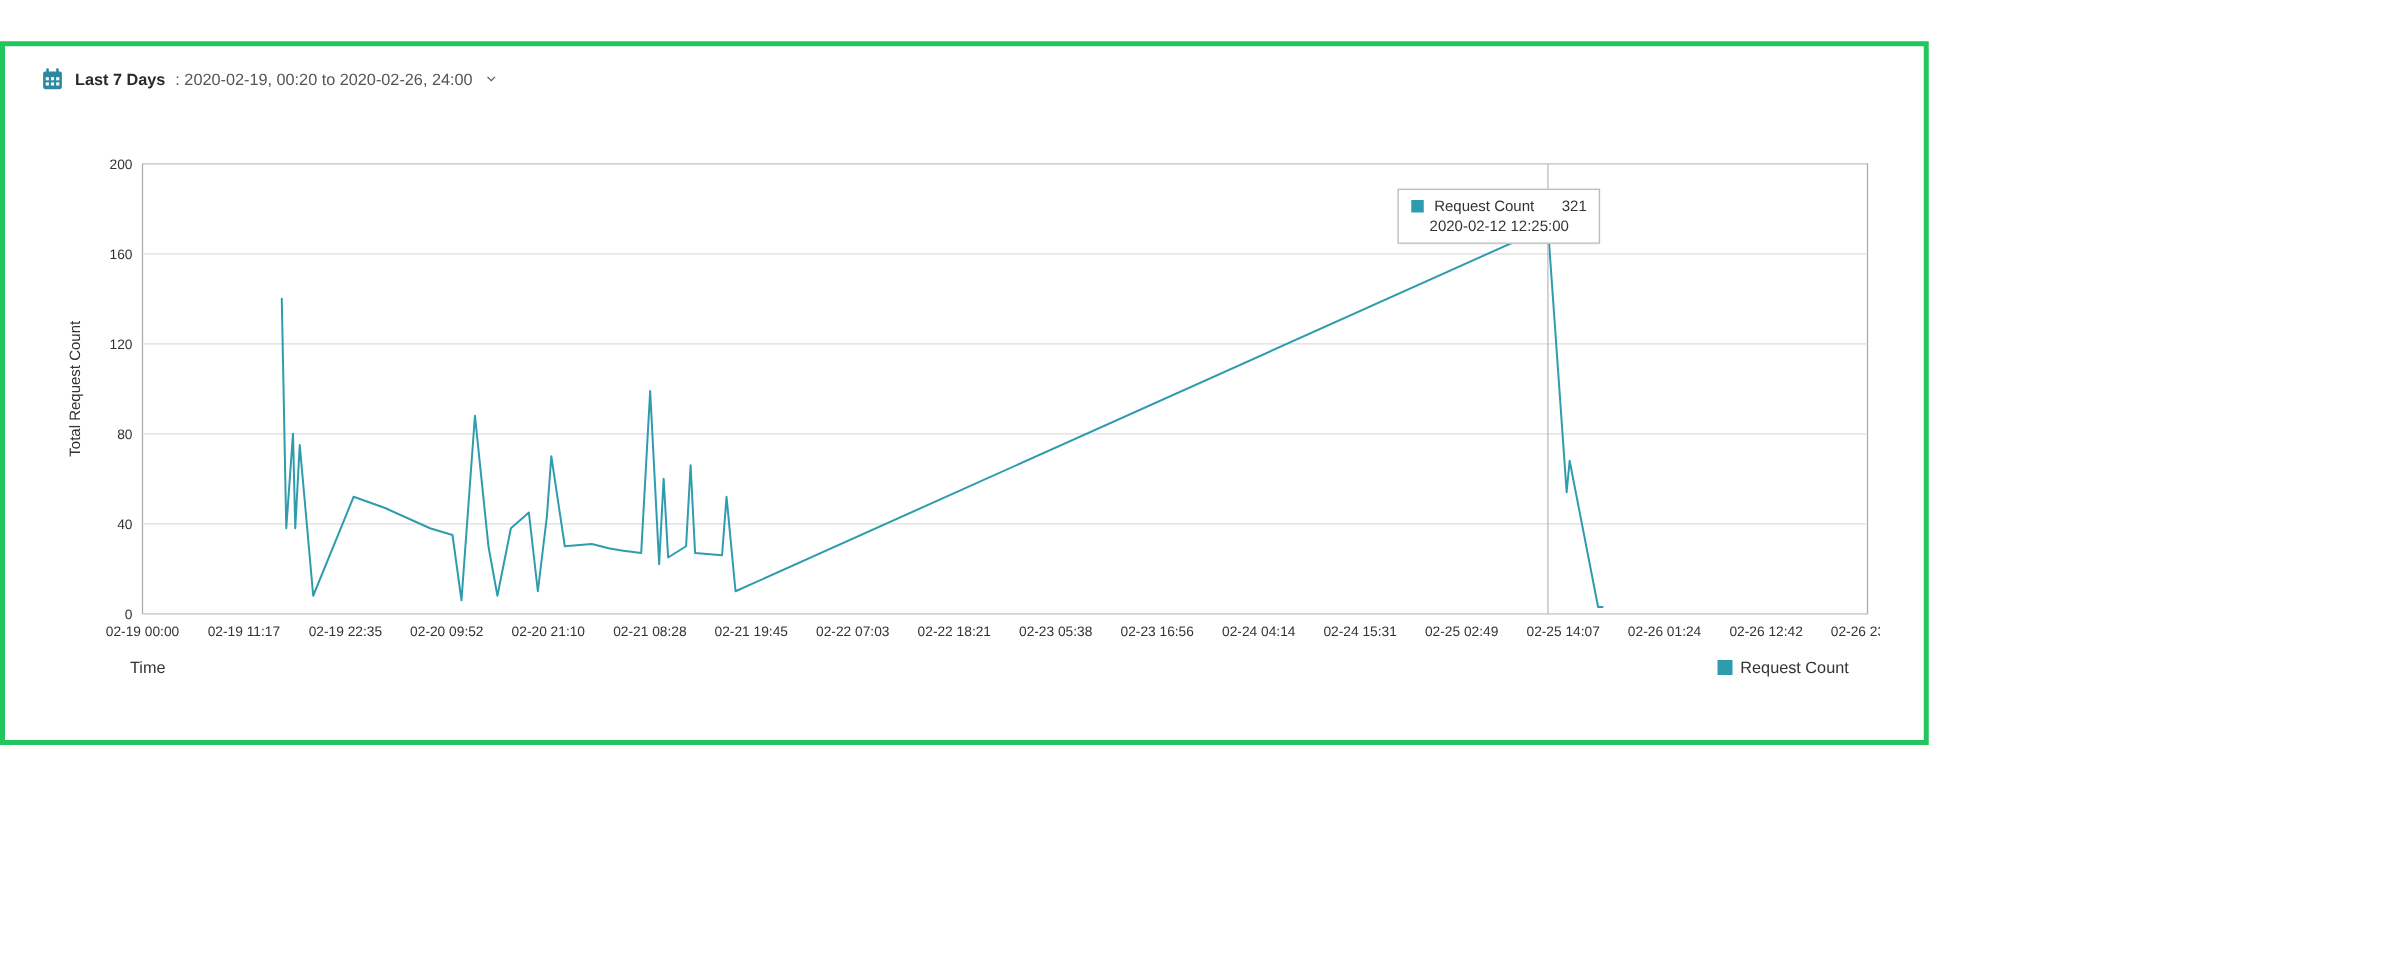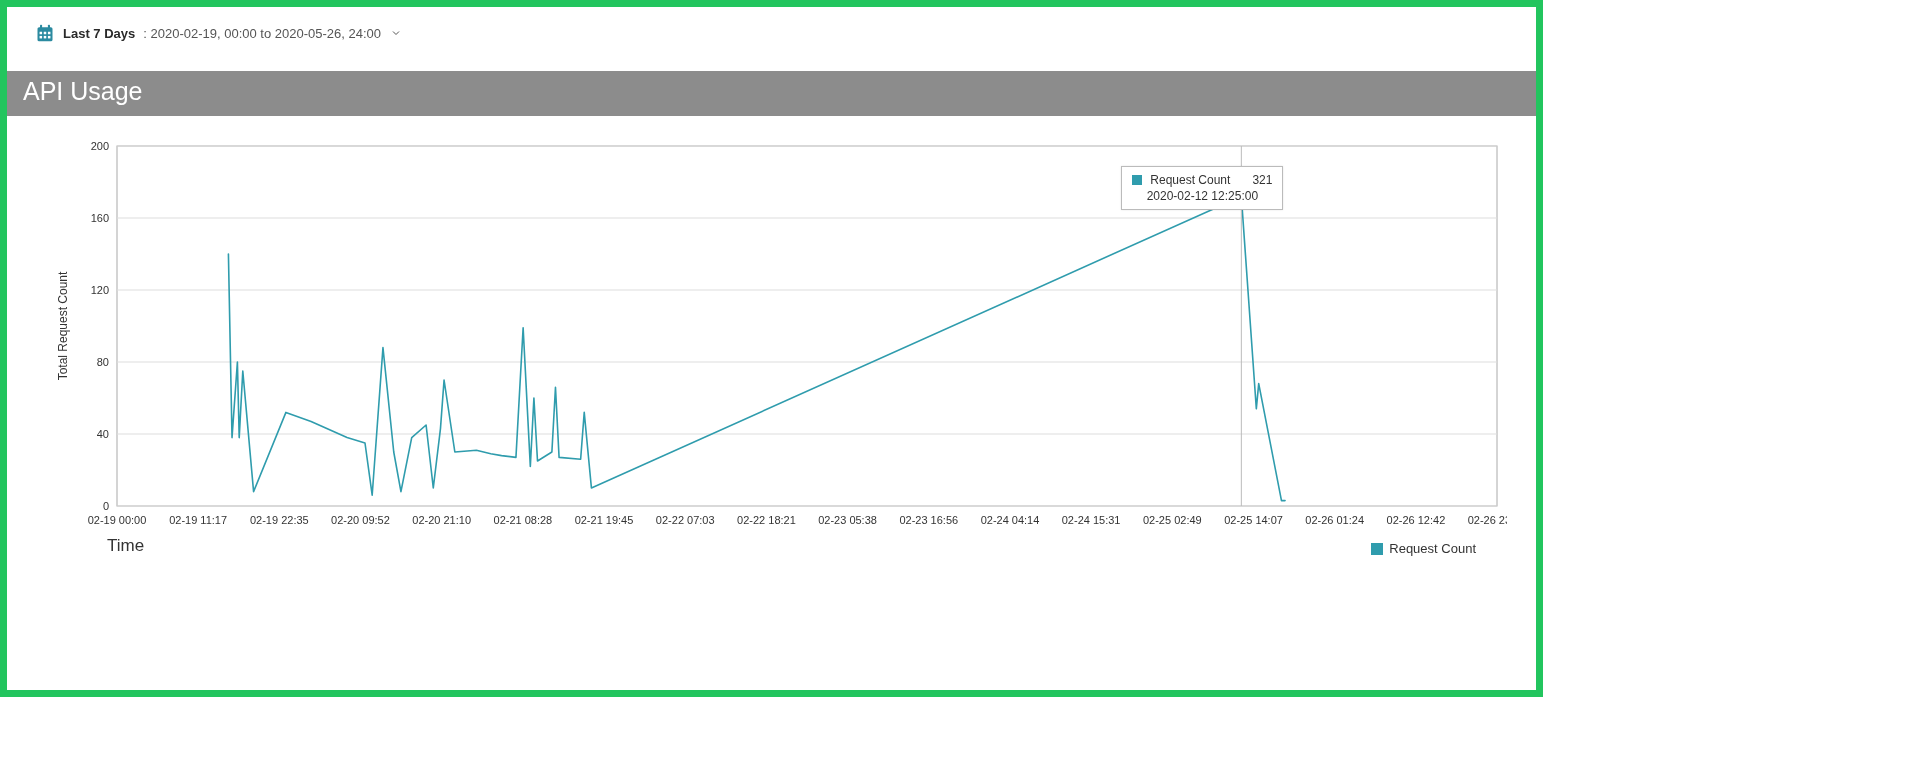--- a/index.html
+++ b/index.html
@@ -6,24 +6,25 @@
     margin: 0;
     padding: 0;
     font-family: "Segoe UI", Arial, Helvetica, sans-serif;
     font-size: 13px;
     color: #333;
     background: #fff;
   }
   .outer {
     box-sizing: border-box;
     width: 1543px;
-    height: 697px;
-    border: 7px solid #22c55e;
+    height: 563px;
+    border: 4px solid #22c55e;
     background: #fff;
     position: relative;
+    margin-top: 33px;
   }
   .date-row {
     display: flex;
     align-items: center;
     padding: 16px 20px 28px 28px;
     gap: 8px;
     color: #2a2a2a;
   }
   .date-row .range-label {
     font-weight: 700;
@@ -68,21 +69,21 @@
   }
   .legend-swatch {
     width: 12px;
     height: 12px;
     background: #2f9cad;
   }
   .time-label {
     position: absolute;
     left: 100px;
     bottom: 10px;
-    font-size: 17px;
+    font-size: 13px;
     color: #333;
   }
   svg.chart {
     display: block;
   }
   .tooltip {
     position: absolute;
     background: #fff;
     border: 1px solid #bbb;
     font-size: 12px;
@@ -119,31 +120,28 @@
         <rect x="15.5" y="2" width="2.5" height="5" rx="1" fill="currentColor"></rect>
         <rect x="5.5" y="10.5" width="3" height="3" fill="#fff"></rect>
         <rect x="10.5" y="10.5" width="3" height="3" fill="#fff"></rect>
         <rect x="15.5" y="10.5" width="3" height="3" fill="#fff"></rect>
         <rect x="5.5" y="15.5" width="3" height="3" fill="#fff"></rect>
         <rect x="10.5" y="15.5" width="3" height="3" fill="#fff"></rect>
         <rect x="15.5" y="15.5" width="3" height="3" fill="#fff"></rect>
       </svg>
     </span>
     <span class="range-label">Last 7 Days</span>
-    <span class="range-text">: 2020-02-19, 00:00 to 2020-05-26, 24:00</span>
+    <span class="range-text">: 2020-02-19, 00:20 to 2020-02-26, 24:00</span>
     <span class="chev-icon">
       <svg viewBox="0 0 24 24" width="12" height="12" stroke="currentColor" stroke-width="2" fill="none">
         <polyline points="6 9 12 15 18 9"></polyline>
       </svg>
     </span>
   </div>
 
-  <div class="section-header">
-    <span>API Usage</span>
-  </div>
 
   <div class="chart-area">
     <svg class="chart" id="chart-svg" width="1460" height="420">
         <rect x="70" y="10" width="1380" height="360" fill="none" stroke="#aaa" stroke-width="1"></rect>
         <line x1="70" x2="1450" y1="370" y2="370" stroke="#ddd" stroke-width="1"></line>
         <text x="62" y="374" text-anchor="end" font-size="11" fill="#333">0</text>
         <line x1="70" x2="1450" y1="298" y2="298" stroke="#ddd" stroke-width="1"></line>
         <text x="62" y="302" text-anchor="end" font-size="11" fill="#333">40</text>
         <line x1="70" x2="1450" y1="226" y2="226" stroke="#ddd" stroke-width="1"></line>
         <text x="62" y="230" text-anchor="end" font-size="11" fill="#333">80</text>

